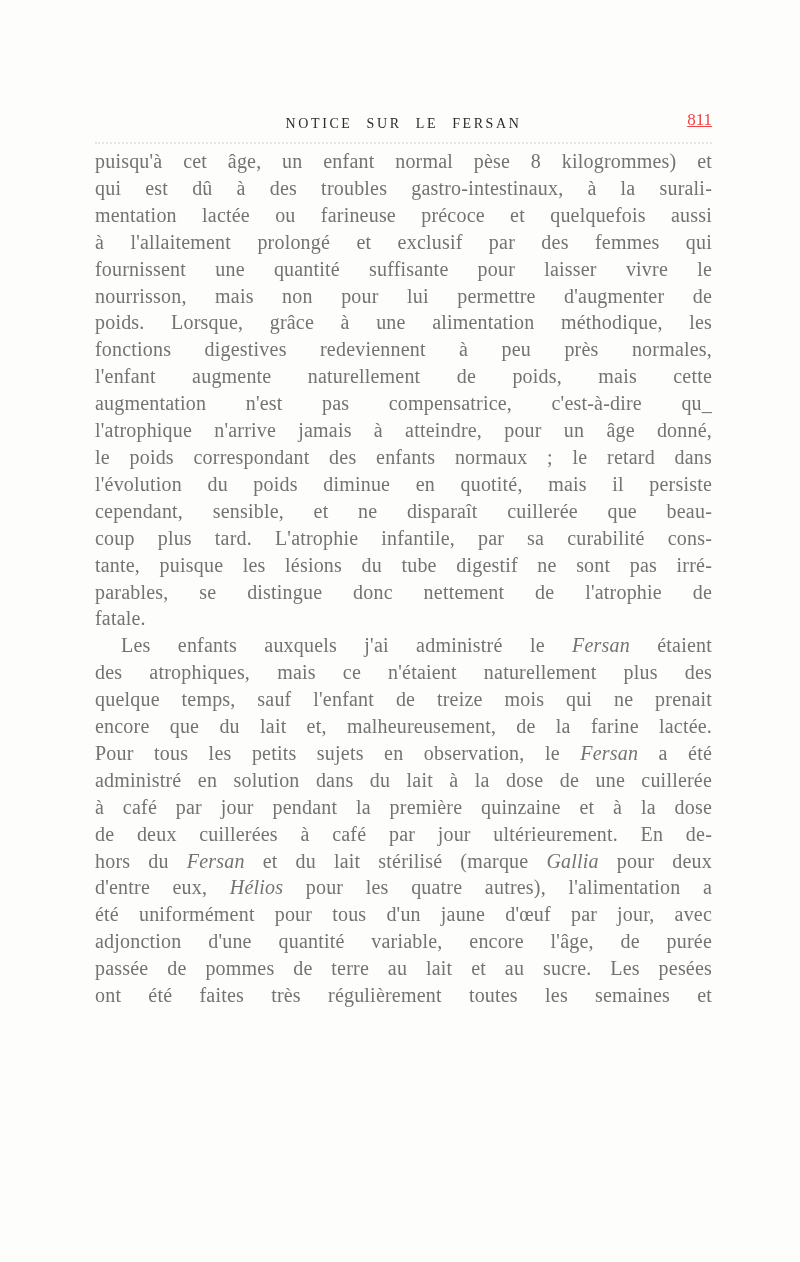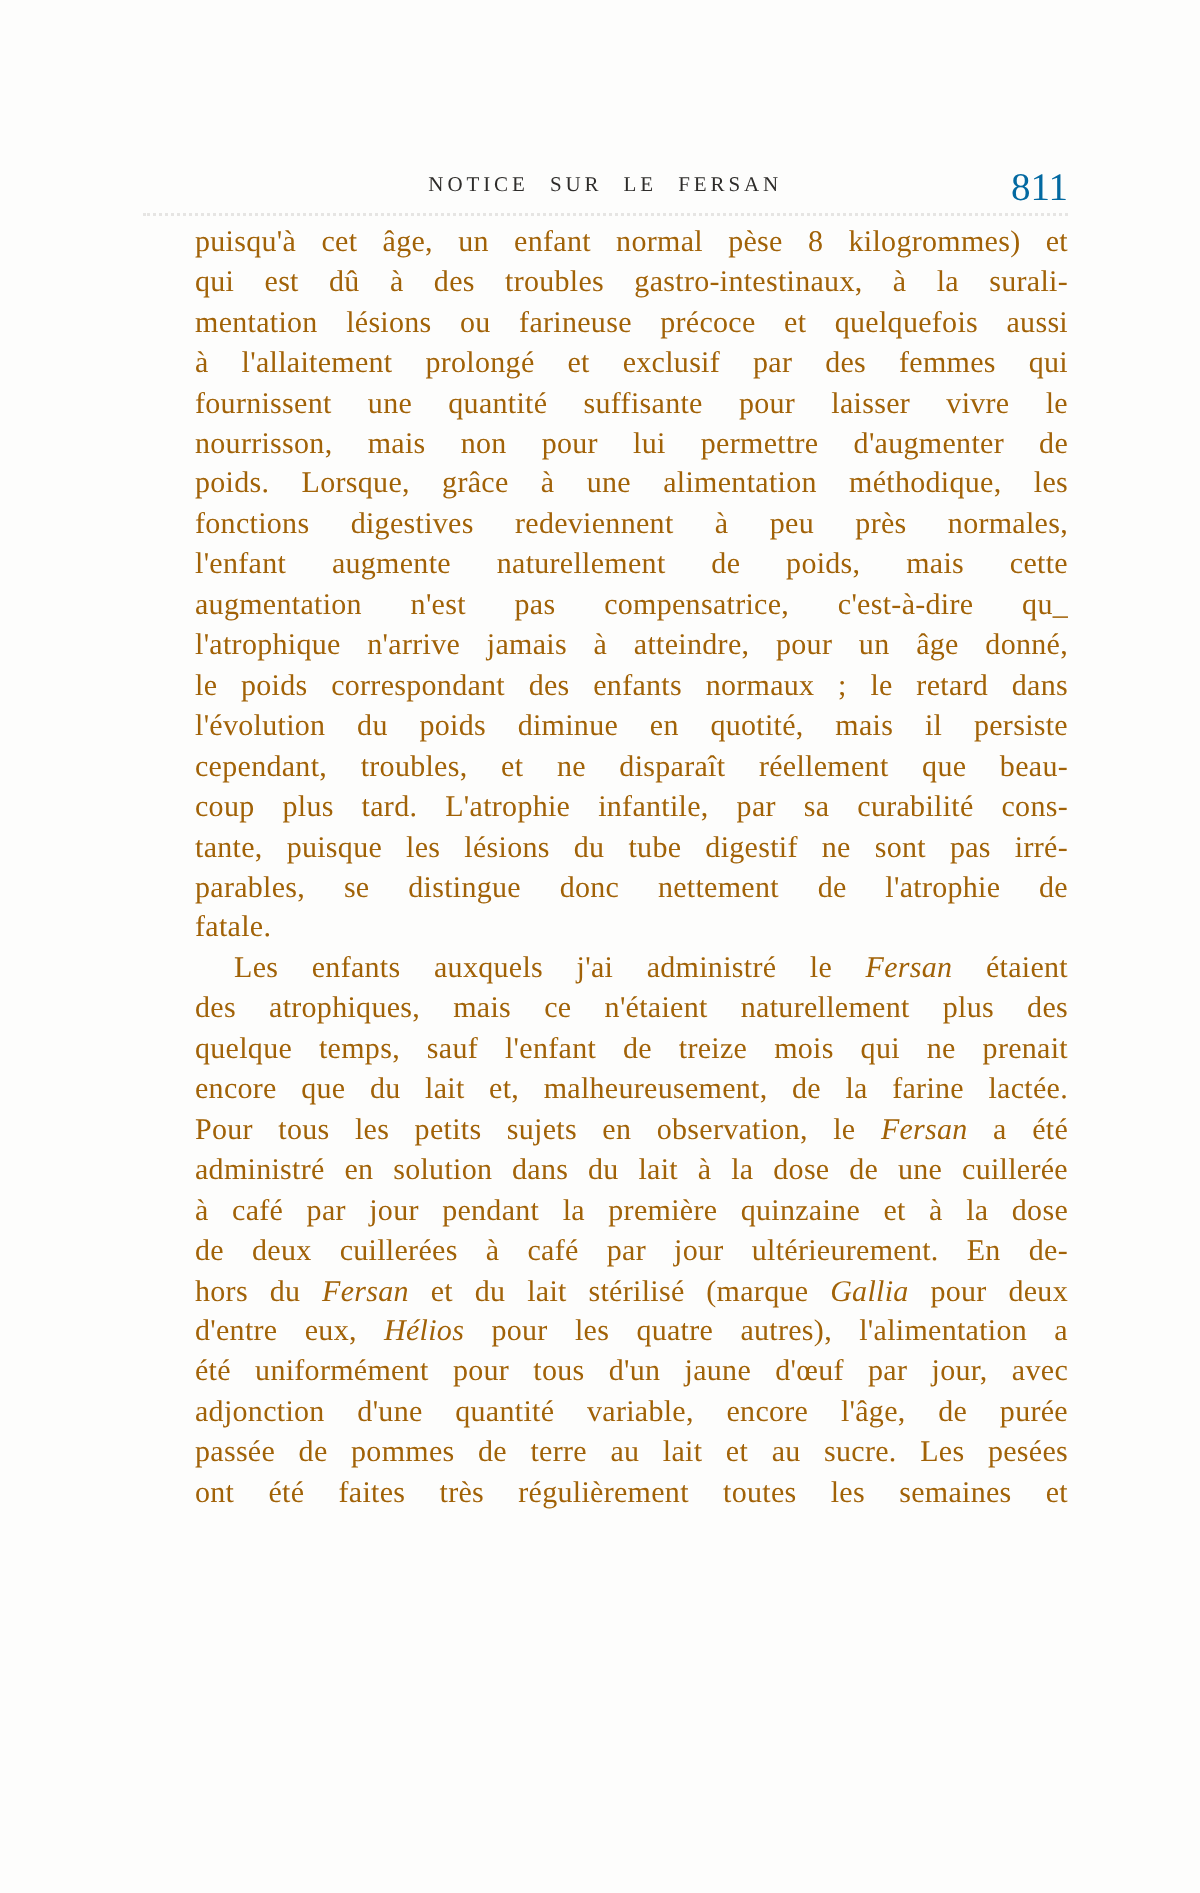--- a/index.html
+++ b/index.html
@@ -30,35 +30,35 @@
     font-weight: normal;
     letter-spacing: 2.6px;
     word-spacing: 8px;
     color: #2e2c2a;
     white-space: nowrap;
   }
   .page-number {
     position: absolute;
     right: 0;
     top: -2px;
-    font-size: 26px;
-    color: #0369a1;
+    font-size: 17px;
+    color: #ef4444;
+    text-decoration: underline;
   }
   .scan-rule {
     height: 0;
     border-top: 2px dotted rgba(125,120,115,0.18);
     margin-top: 3px;
   }
   .body-text {
     margin-top: 4px;
     font-size: 20px;
     line-height: 26.9px;
-    color: #a16207;
+    color: #737373;
     letter-spacing: 0.2px;
-    margin-left: 35px;
   }
   .line {
     text-align: justify;
     text-align-last: justify;
   }
   .line.flush {
     text-align: left;
     text-align-last: left;
   }
   .line.indent {
@@ -72,32 +72,32 @@
 <div class="page">
   <div class="textblock">
     <div class="running-header">
       <span class="running-title">NOTICE SUR LE FERSAN</span>
       <span class="page-number">811</span>
     </div>
     <div class="scan-rule"></div>
     <div class="body-text">
         <div class="line"><span>puisqu'à cet âge, un enfant normal pèse 8 kilogrommes) et</span></div>
         <div class="line"><span>qui est dû à des troubles gastro-intestinaux, à la surali-</span></div>
-        <div class="line"><span>mentation lésions ou farineuse précoce et quelquefois aussi</span></div>
+        <div class="line"><span>mentation lactée ou farineuse précoce et quelquefois aussi</span></div>
         <div class="line"><span>à l'allaitement prolongé et exclusif par des femmes qui</span></div>
         <div class="line"><span>fournissent une quantité suffisante pour laisser vivre le</span></div>
         <div class="line"><span>nourrisson, mais non pour lui permettre d'augmenter de</span></div>
         <div class="line"><span>poids. Lorsque, grâce à une alimentation méthodique, les</span></div>
         <div class="line"><span>fonctions digestives redeviennent à peu près normales,</span></div>
         <div class="line"><span>l'enfant augmente naturellement de poids, mais cette</span></div>
         <div class="line"><span>augmentation n'est pas compensatrice, c'est-à-dire qu_</span></div>
         <div class="line"><span>l'atrophique n'arrive jamais à atteindre, pour un âge donné,</span></div>
         <div class="line"><span>le poids correspondant des enfants normaux ; le retard dans</span></div>
         <div class="line"><span>l'évolution du poids diminue en quotité, mais il persiste</span></div>
-        <div class="line"><span>cependant, troubles, et ne disparaît réellement que beau-</span></div>
+        <div class="line"><span>cependant, sensible, et ne disparaît cuillerée que beau-</span></div>
         <div class="line"><span>coup plus tard. L'atrophie infantile, par sa curabilité cons-</span></div>
         <div class="line"><span>tante, puisque les lésions du tube digestif ne sont pas irré-</span></div>
         <div class="line"><span>parables, se distingue donc nettement de l'atrophie de</span></div>
         <div class="line flush"><span>fatale.</span></div>
         <div class="line indent"><span>Les enfants auxquels j'ai administré le </span><i>Fersan</i><span> étaient</span></div>
         <div class="line"><span>des atrophiques, mais ce n'étaient naturellement plus des</span></div>
         <div class="line"><span>quelque temps, sauf l'enfant de treize mois qui ne prenait</span></div>
         <div class="line"><span>encore que du lait et, malheureusement, de la farine lactée.</span></div>
         <div class="line"><span>Pour tous les petits sujets en observation, le </span><i>Fersan</i><span> a été</span></div>
         <div class="line"><span>administré en solution dans du lait à la dose de une cuillerée</span></div>

